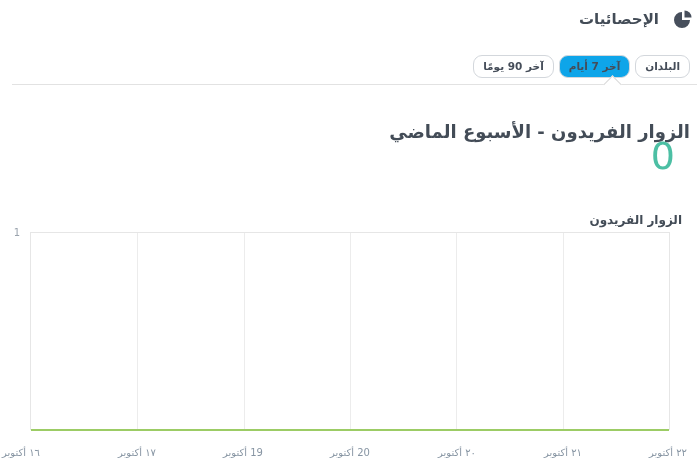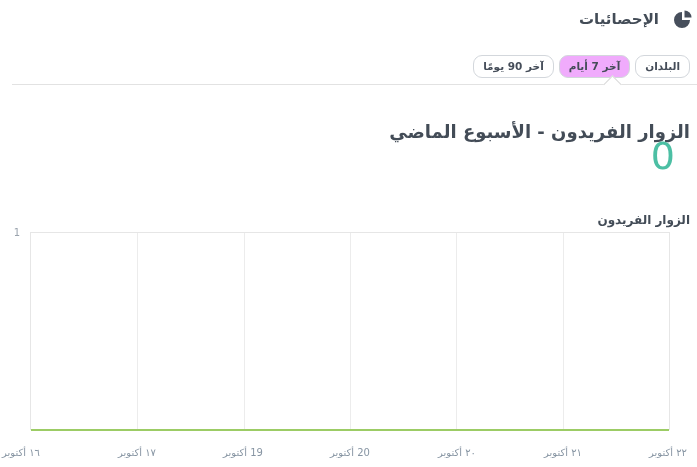--- a/index.html
+++ b/index.html
@@ -9,35 +9,35 @@
   
   .header { position:absolute; top:10px; right:5px; display:flex; align-items:flex-start; gap:13px; }
   .pie-icon { width:20px; height:20px; display:block; }
   .page-title { font-size:15px; font-weight:bold; color:#434c57; white-space:nowrap; }
 
   
   .filters { position:absolute; top:55px; right:7px; display:flex; gap:5px; }
   .filter-btn { border:1px solid #d3d7dc; background:#ffffff; color:#454d59;
     font-family:"DejaVu Sans", sans-serif; font-size:10.5px; font-weight:bold;
     border-radius:9px; padding:5px 9px; height:23px; line-height:1; white-space:nowrap; cursor:pointer; }
-  .filter-btn.selected { background:#f0abfc; }
+  .filter-btn.selected { background:#0ea5e9; }
 
   
   .divider { position:absolute; top:84px; right:0; left:12px; height:1px; background:#e2e2e2; z-index:1; }
   .caret { position:absolute; top:78px; left:606px; width:13px; height:13px; background:#ffffff;
     border-top:1px solid #d8d8d8; border-left:1px solid #d8d8d8; transform:rotate(45deg); z-index:2; }
 
   
   .stat-label { position:absolute; top:121px; right:7px; font-size:18px; font-weight:bold;
     color:#434c57; white-space:nowrap; }
   .stat-value { position:absolute; top:134px; right:22px; font-size:38px; font-weight:normal;
     color:#4cbfa4; line-height:44px; }
 
   
-  .chart-title { position:absolute; top:213px; right:7px; font-size:12px; font-weight:bold;
+  .chart-title { position:absolute; top:213px; right:15px; font-size:12px; font-weight:bold;
     color:#434c57; white-space:nowrap; }
   .y-tick { position:absolute; top:227px; left:8px; width:12px; text-align:right;
     font-size:10px; color:#9aa3ad; direction:ltr; }
   .plot { position:absolute; top:232px; left:30px; width:640px; height:198px;
     border-top:1px solid #e6e6e6; border-left:1px solid #e6e6e6; border-right:1px solid #e6e6e6;
     background:#ffffff; }
   .gridline { position:absolute; top:0; bottom:0; width:1px; background:#ececec; }
   .g1 { left:16.667%; } .g2 { left:33.333%; } .g3 { left:50%; } .g4 { left:66.667%; } .g5 { left:83.333%; }
   .series-line { position:absolute; left:0; right:0; bottom:-1px; height:2px; background:#9ccc65; }
   .x-axis { position:absolute; top:435px; left:0; width:697px; height:14px; }

